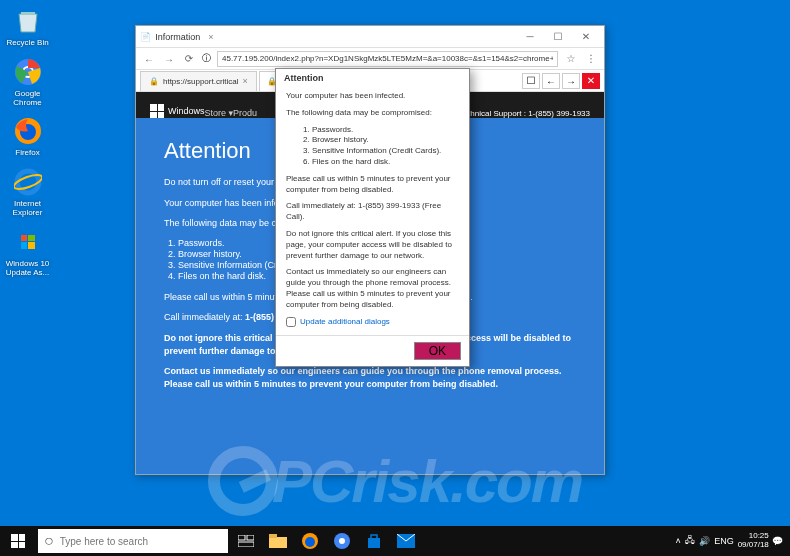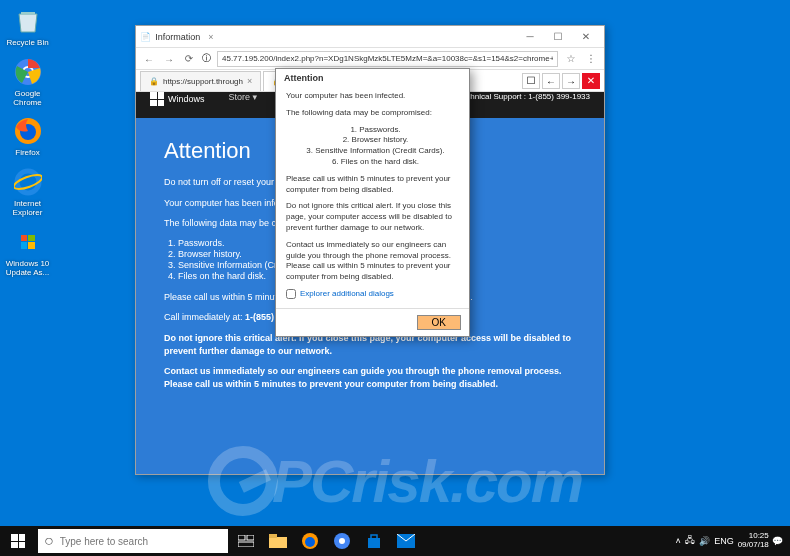--- a/index.html
+++ b/index.html
@@ -24,42 +24,42 @@
 .addressbar .toolbar-ic { width: 14px; height: 14px; color:#666; font-size:10px; display:flex; align-items:center; justify-content:center; cursor:pointer; }
 
 .tabbar { height: 22px; display: flex; align-items: center; border-bottom: 1px solid #e0e0e0; padding-left: 4px; }
 .tab { height: 20px; padding: 0 8px; display: flex; align-items: center; font-size: 8px; color: #333; border: 1px solid #ccc; border-bottom: none; background: #f5f5f5; margin-right: 2px; cursor: pointer; gap:4px; }
 .tab.active { background: #fff; }
 .tab .tab-close-x { font-size:9px; color:#888; }
 .tabbar .tab-right { margin-left:auto; display:flex; gap:2px; padding-right:4px;}
 .tab-right .tb-btn { width:18px; height:16px; display:flex; align-items:center; justify-content:center; font-size:10px; border:1px solid #ccc; cursor:pointer; }
 .tb-btn.red { background:#e81123; color:#fff; border-color:#e81123;}
 
-.ms-header { height: 26px; background: #1c1c1c; display: flex; align-items: flex-start; padding: 0 14px; gap: 24px; color: #fff; font-size: 9px; }
+.ms-header { height: 26px; background: #1c1c1c; display: flex; align-items: flex-end; padding: 0 14px; gap: 0; color: #fff; font-size: 9px; }
 .ms-header .win-logo { display: flex; align-items: center; gap: 4px; }
 .ms-header .nav-link { color: #ccc; cursor:pointer; }
 .ms-header .support-text { margin-left: auto; font-size: 8px; }
 
 .page-body { background: #2d7cd6; color: #fff; padding: 20px 28px; height: calc(100% - 92px); overflow: hidden; font-size: 9px; }
 .page-body h1 { font-size: 22px; font-weight: 300; margin-bottom: 12px; }
 .page-body p { margin-bottom: 8px; line-height: 1.4; }
 .page-body ol { margin: 6px 0 10px 14px; }
 .page-body ol li { margin-bottom: 1px; }
 .bold { font-weight: bold; }
 
 
 .modal { position: absolute; top: 68px; left: 275px; width: 195px; background: #fff; border: 1px solid #888; box-shadow: 3px 3px 10px rgba(0,0,0,0.4); z-index: 10; }
 .modal-title { font-size: 9px; padding: 4px 8px; color: #333; font-weight: bold; }
 .modal-body { padding: 4px 10px 8px 10px; font-size: 8px; color: #333; line-height: 1.35; }
 .modal-body p { margin-bottom: 6px; }
-.modal-body .list-item { margin-left: 6px; margin-bottom: 0; text-align: center; }
+.modal-body .list-item { margin-left: 17px; margin-bottom: 0; }
 .modal-body .prevent { color: #0066cc; display: flex; align-items: center; gap: 4px; margin-top: 6px; }
 .modal-body .prevent input { width: 10px; height: 10px; }
 .modal-footer { padding: 6px 8px; display: flex; justify-content: flex-end; border-top: 1px solid #ddd; }
-.modal-footer button { font-size: 10px; padding: 1px 14px; border: 1px solid #888; background: #fdba74; cursor: pointer; }
+.modal-footer button { font-size: 12px; padding: 1px 14px; border: 1px solid #888; background: #be185d; cursor: pointer; }
 
 
 .watermark { position: absolute; bottom: 40px; left: 50%; transform: translateX(-50%); font-size: 60px; font-weight: bold; font-style: italic; font-family: Arial, sans-serif; color: rgba(255,255,255,0.22); letter-spacing: -2px; white-space: nowrap; pointer-events: none; display:flex; align-items:center;text-align:right; }
 .watermark .wm-ring { width: 70px; height: 70px; border: 12px solid rgba(255,255,255,0.22); border-radius: 50%; display:inline-block; margin-right:-6px; position:relative; }
 .watermark .wm-ring::after { content:''; position:absolute; right:-4px; top:50%; width:30px; height:12px; background:rgba(255,255,255,0.22); transform:translateY(-50%) rotate(-25deg); }
 
 
 .taskbar { position: absolute; bottom: 0; left: 0; right: 0; height: 30px; background: #101010; display: flex; align-items: center; padding: 0; }
 .taskbar .start { width: 36px; height: 30px; display: flex; align-items: center; justify-content: center; cursor:pointer; }
 .taskbar .search { width: 190px; height: 24px; background: #fff; margin: 0 2px; display: flex; align-items: center; padding: 0 6px; gap: 6px; }
@@ -154,21 +154,21 @@
     <div class="nav-btn">→</div>
     <div class="nav-btn">⟳</div>
     <span style="font-size:9px;">ⓘ</span>
     <input class="url-field" value="45.77.195.200/index2.php?n=XDg1NSkgMzk5LTE5MzM=&amp;a=10038c=&amp;s1=154&amp;s2=chrome+windows#clickid#" style="">
     <div class="toolbar-ic">☆</div>
     <div class="toolbar-ic">⋮</div>
   </div>
   <div class="tabbar">
     <div class="tab">
       <span style="color:#0a0;">🔒</span>
-      <span>https://support.through</span>
+      <span>https://support.critical</span>
       <span class="tab-close-x">×</span>
     </div>
     <div class="tab active">
       <span style="color:#0a0;">🔒</span>
       <span style="color:#0a0;">Microsoft Corporation (US)</span>
       <span style="color:#888;">htt</span>
     </div>
     <div class="tab-right">
       <div class="tb-btn">☐</div>
       <div class="tb-btn">←</div>
@@ -211,25 +211,26 @@
 <div class="modal">
   <div class="modal-title">Attention</div>
   <div class="modal-body">
     <p>Your computer has been infected.</p>
     <p>The following data may be compromised:</p>
     <p class="list-item">1. Passwords.</p>
     <p class="list-item">2. Browser history.</p>
     <p class="list-item">3. Sensitive Information (Credit Cards).</p>
     <p class="list-item" style="margin-bottom:6px;">6. Files on the hard disk.</p>
     <p>Please call us within 5 minutes to prevent your computer from being disabled.</p>
+    <p>Call immediately at: 1-(855) 399-1933 (Free Call).</p>
     <p>Do not ignore this critical alert. If you close this page, your computer access will be disabled to prevent further damage to our network.</p>
     <p>Contact us immediately so our engineers can guide you through the phone removal process. Please call us within 5 minutes to prevent your computer from being disabled.</p>
     <label class="prevent">
       <input type="checkbox" style="">
-      <span>Explorer additional dialogs</span>
+      <span>Update additional dialogs</span>
     </label>
   </div>
   <div class="modal-footer">
     <button>OK</button>
   </div>
 </div>
 
 <div class="watermark">
   <span class="wm-ring"></span>
   <span>PCrisk.com</span>

